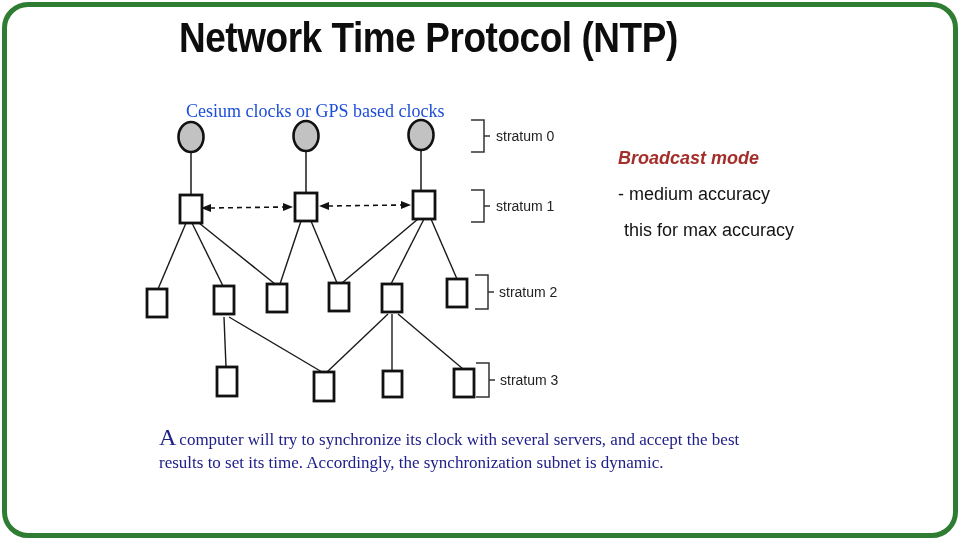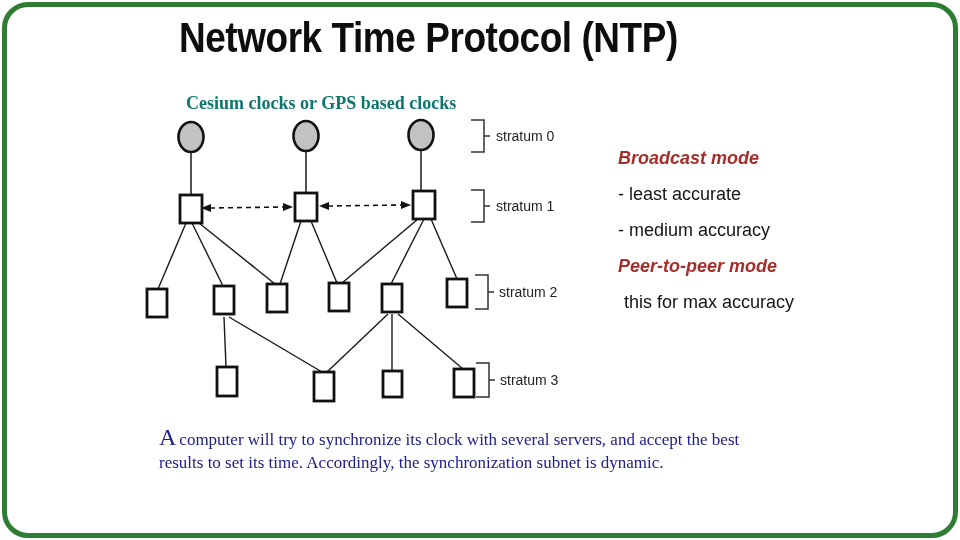--- a/index.html
+++ b/index.html
@@ -2,22 +2,22 @@
 <html><head>
 <meta charset="utf-8">
 <style>
   html,body{margin:0;padding:0;width:960px;height:540px;overflow:hidden;background:#ffffff;
             font-family:"Liberation Sans",sans-serif;}
   .slide{position:relative;width:960px;height:540px;background:#ffffff;}
   .frame{position:absolute;left:2px;top:2px;right:2px;bottom:2px;
          border:5px solid #2e7d32;border-radius:26px;pointer-events:none;}
   .title{position:absolute;left:179px;top:14px;font-size:42px;font-weight:bold;color:#0d0d0d;
          letter-spacing:-0.5px;white-space:nowrap;transform:scaleX(0.88);transform-origin:left top;}
-  .subtitle{position:absolute;left:186px;top:93px;font-family:"Liberation Serif",serif;
-            font-weight:bold;font-size:18px;color:#0f766e;white-space:nowrap;}
+  .subtitle{position:absolute;left:186px;top:101px;font-family:"Liberation Serif",serif;
+            font-weight:normal;font-size:18px;color:#1d4ed8;white-space:nowrap;}
   .diagram-svg{position:absolute;left:0;top:0;}
   .right-panel{position:absolute;left:590px;top:148px;width:330px;margin-left:28px;}
   .rp-line{height:36px;font-size:18px;line-height:20px;color:#141414;white-space:nowrap;}
   .rp-red{color:#a32e2a;font-style:italic;font-weight:bold;}
   .indent{padding-left:6px;}
   .footer{position:absolute;left:159px;top:426px;width:660px;font-family:"Liberation Serif",serif;
           font-size:17px;line-height:23px;color:#20208a;}
   .footer .lead{font-size:24px;margin-right:3px;}
   svg text{font-family:"Liberation Sans",sans-serif;font-size:14px;fill:#222222;}
 </style>
@@ -101,23 +101,21 @@
       <path d="M476,363 H489 V397 H476 M489,380 h6"></path>
     </g>
     <text x="496" y="141">stratum 0</text>
     <text x="496" y="211">stratum 1</text>
     <text x="499" y="297">stratum 2</text>
     <text x="500" y="385">stratum 3</text>
   </svg>
 
   <div class="right-panel">
     <div class="rp-line rp-red">Broadcast mode</div>
-    <div class="rp-line">- least accurate</div>
     <div class="rp-line">- medium accuracy</div>
-    <div class="rp-line rp-red">Peer-to-peer mode</div>
     <div class="rp-line indent">this for max accuracy</div>
   </div>
 
   <div class="footer">
     <span class="lead">A</span><span>computer will try to synchronize its clock with several servers, and accept the best</span><br>
     <span>results to set its time. Accordingly, the synchronization subnet is dynamic.</span>
   </div>
 
   <div class="frame"></div>
 </div>

